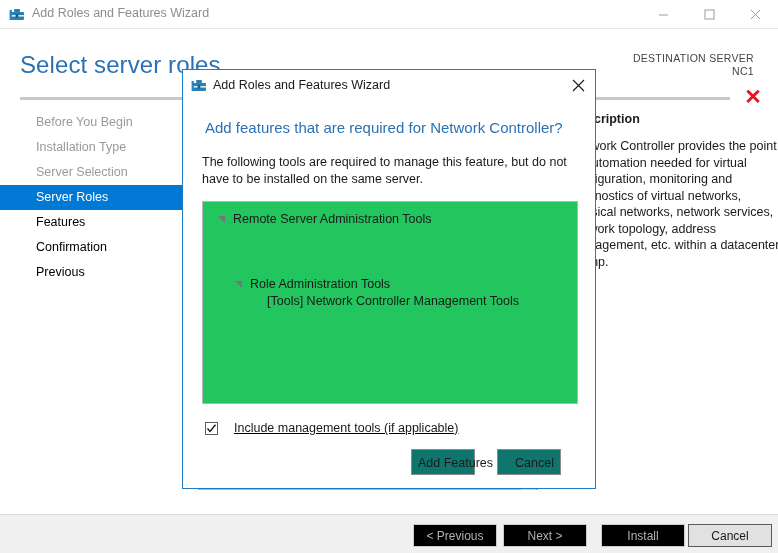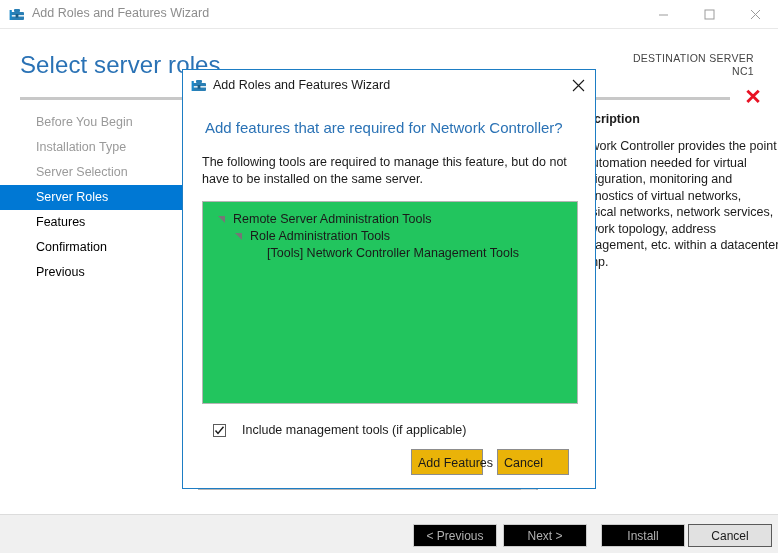--- a/index.html
+++ b/index.html
@@ -267,38 +267,39 @@
   }
   .tree-row {
     height: 17px;
     line-height: 17px;
     font-size: 12.5px;
     color: #1a1a1a;
     white-space: nowrap;
     position: relative;
   }
   #tree-row-0 { margin-top: 9px; padding-left: 30px; }
-  #tree-row-1 { padding-left: 47px; }
+  #tree-row-1 { padding-left: 47px; margin-top: 48px; }
   #tree-row-2 { padding-left: 64px; }
   .tree-arrow {
     position: absolute;
     top: 4px;
     width: 9px; height: 9px;
     color: #767676;
   }
   #tree-arrow-0 { left: 14px; }
   #tree-arrow-1 { left: 31px; }
   .tree-arrow svg { display: block; }
 
   #dlg-checkbox-row {
     position: absolute;
-    left: 30px; top: 349px;
+    left: 22px; top: 349px;
     height: 18px;
     display: flex;
-    align-items: flex-end;
+    align-items: center;
+    text-decoration: underline;
   }
   #dlg-checkbox {
     width: 13px; height: 13px;
     border: 1px solid #5c5c5c;
     background: #ffffff;
     box-sizing: border-box;
     position: relative;
     flex: 0 0 auto;
   }
   #dlg-checkbox svg {
@@ -308,27 +309,27 @@
   #dlg-checkbox-label {
     margin-left: 16px;
     font-size: 12.5px;
     color: #1a1a1a;
     white-space: nowrap;
   }
   .dlg-btn {
     position: absolute;
     top: 379px;
     height: 26px;
-    width: 72px;
+    width: 64px;
     font-size: 12.5px;
     font-family: "Liberation Sans", sans-serif;
-    background: #eab308;
+    background: #0f766e;
     border: 1px solid #8d8d8d;
     color: #1a1a1a;
-    text-align: left;
+    text-align: right;
     line-height: 24px;
     box-sizing: border-box;
     white-space: nowrap;
   }
   #dlg-btn-add { left: 228px; }
   #dlg-btn-cancel { left: 314px; }
 </style>
 </head>
 <body>
 

